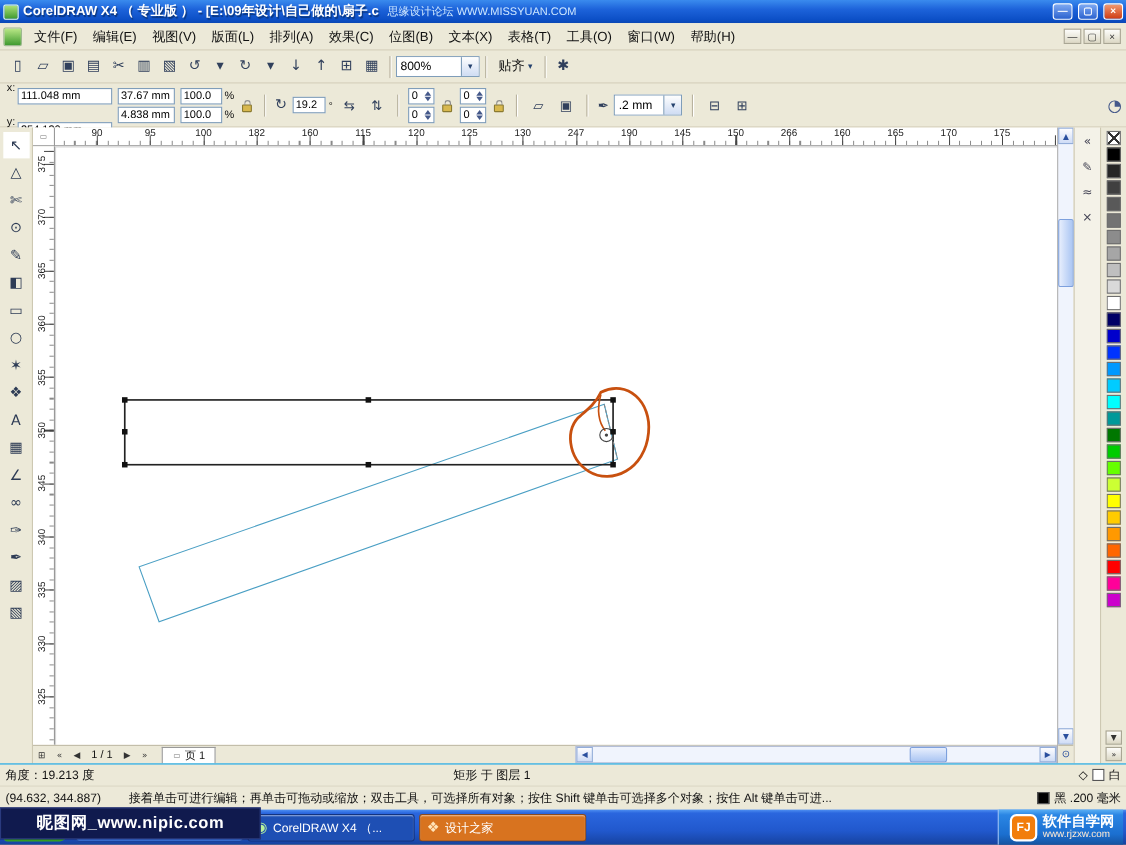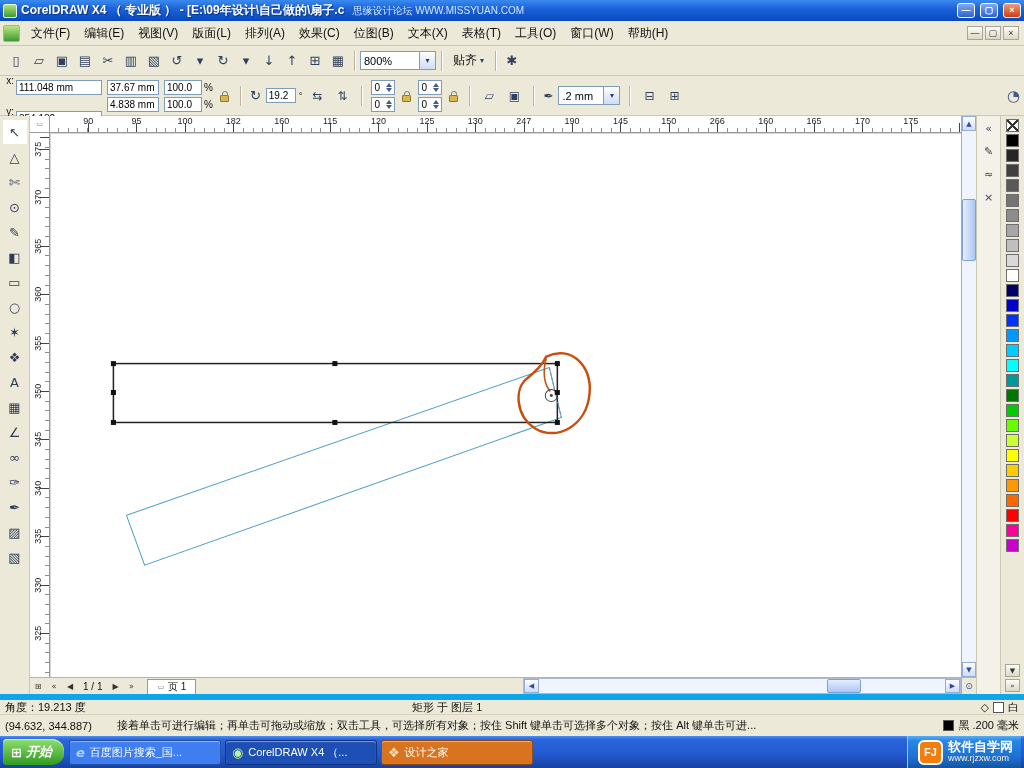--- a/index.html
+++ b/index.html
@@ -130,21 +130,21 @@
   .pal-list{display:flex;flex-direction:column;align-items:center;overflow:hidden;}
   .swatch{width:13px;height:13px;border:1px solid #6e6e6e;margin:1px 0;padding:0;flex:0 0 13px;}
   .none-swatch{background:
       linear-gradient(45deg,transparent 43%,#333 43%,#333 57%,transparent 57%),
       linear-gradient(-45deg,transparent 43%,#333 43%,#333 57%,transparent 57%),#fff;}
   .pal-bottom{margin-top:auto;display:flex;flex-direction:column;gap:2px;align-items:center;}
   .pal-btn{width:15px;height:13px;display:flex;align-items:center;justify-content:center;font-size:7px;color:#333;
     background:linear-gradient(#fdfdfb,#dcd8c4);border:1px solid #a9a694;padding:0;}
 
   
-  .status1{height:20px;flex:0 0 20px;display:flex;align-items:center;background:#ece9d8;border-top:6px solid #0ea5e9;
+  .status1{height:20px;flex:0 0 20px;display:flex;align-items:center;background:#ece9d8;border-top:1px solid #0ea5e9;
     font-size:11px;padding:0 5px;position:relative;}
   .status1 .obj{position:absolute;left:412px;}
   .st-right{margin-left:auto;display:flex;align-items:center;gap:4px;}
   .st-swatch{width:11px;height:11px;border:1px solid #555;}
   .status2{height:22px;flex:0 0 22px;display:flex;align-items:center;background:#ece9d8;border-top:1px solid #d8d4c0;
     font-size:11px;padding:0 5px;overflow:hidden;}
   .coords{width:112px;flex:0 0 112px;white-space:nowrap;}
   .hint{flex:1;white-space:nowrap;overflow:hidden;}
 
   
@@ -565,13 +565,14 @@
       </div>
     <div class="tray">
       <span class="fjbox">FJ</span>
       <span class="fjtext">
         <span class="fj-l1">软件自学网</span>
         <span class="fj-l2">www.rjzxw.com</span>
       </span>
     </div>
   </div>
 
+  <div class="nipic">昵图网_www.nipic.com</div>
 </div>
 
 </body></html>

